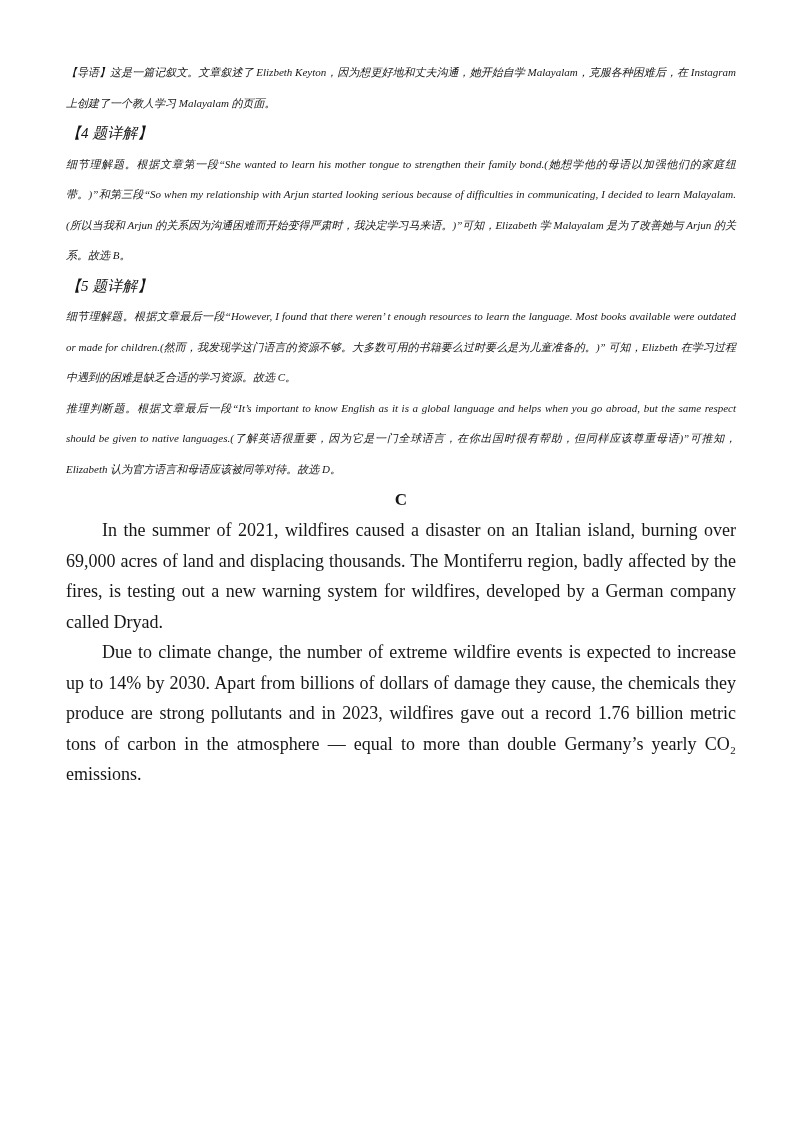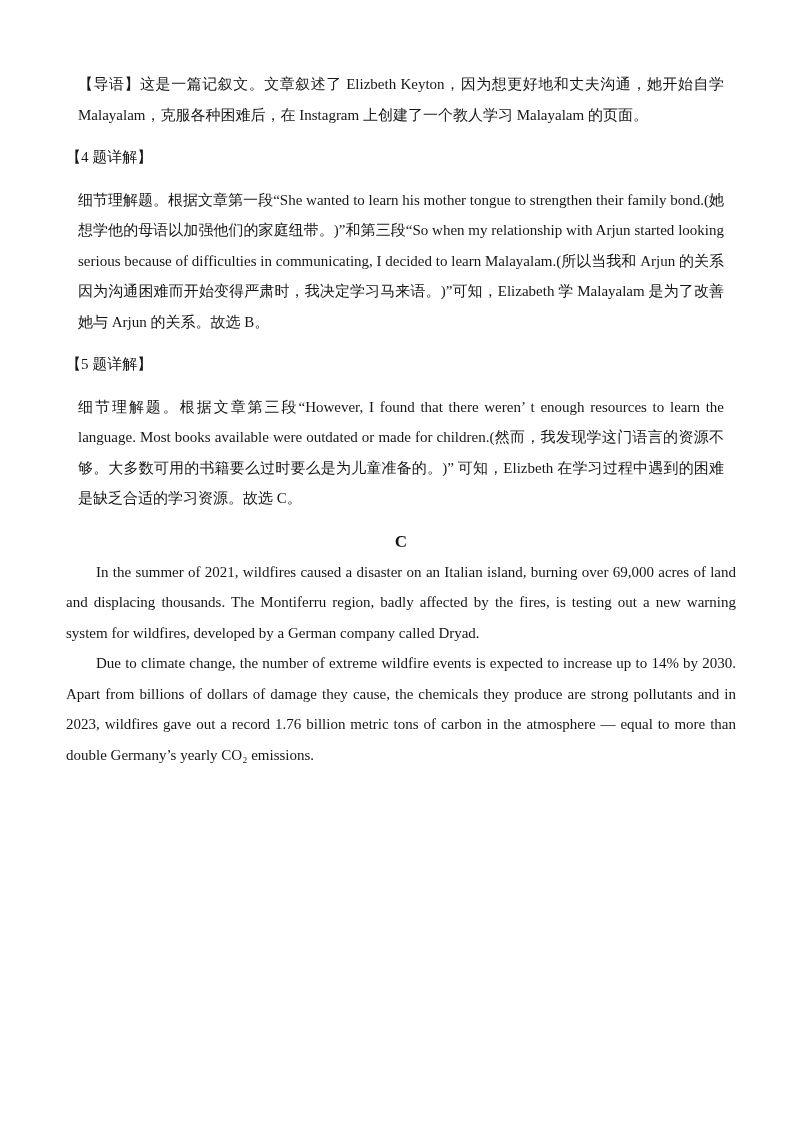--- a/index.html
+++ b/index.html
@@ -15,64 +15,67 @@
     font-family: "Liberation Serif", "DejaVu Serif", serif;
   }
   .page {
     box-sizing: border-box;
     width: 800px;
     height: 1131px;
     padding: 57px 64px 40px 66px;
     background: #ffffff;
   }
   .doc-paragraph {
-    font-size: 15px;
+    font-size: 11px;
     line-height: 30.5px;
     text-align: justify;
     text-justify: inter-character;
-    margin: 12px;
+    margin: 0;
     word-break: break-word;
+    font-style: italic;
   }
   .doc-heading {
     font-size: 15px;
     line-height: 30.5px;
     text-align: left;
     margin: 0;
     white-space: nowrap;
+    font-style: italic;
   }
   .passage-heading {
     font-size: 17px;
     line-height: 31px;
     font-weight: bold;
     text-align: center;
     margin: 0;
   }
   .passage-paragraph {
-    font-size: 15px;
+    font-size: 18px;
     line-height: 30.5px;
     text-align: justify;
     margin: 0;
     text-indent: 2em;
     word-break: break-word;
   }
 </style>
 </head>
 <body>
 
 <div class="page">
 
   <p class="doc-paragraph">【导语】这是一篇记叙文。文章叙述了 Elizbeth Keyton，因为想更好地和丈夫沟通，她开始自学 Malayalam，克服各种困难后，在 Instagram 上创建了一个教人学习 Malayalam 的页面。</p>
 
   <p class="doc-heading">【4 题详解】</p>
   <p class="doc-paragraph">细节理解题。根据文章第一段“She wanted to learn his mother tongue to strengthen their family bond.(她想学他的母语以加强他们的家庭纽带。)”和第三段“So when my relationship with Arjun started looking serious because of difficulties in communicating, I decided to learn Malayalam.(所以当我和 Arjun 的关系因为沟通困难而开始变得严肃时，我决定学习马来语。)”可知，Elizabeth 学 Malayalam 是为了改善她与 Arjun 的关系。故选 B。</p>
 
   <p class="doc-heading">【5 题详解】</p>
-  <p class="doc-paragraph">细节理解题。根据文章第三段“However, I found that there weren’ t enough resources to learn the language. Most books available were outdated or made for children.(然而，我发现学这门语言的资源不够。大多数可用的书籍要么过时要么是为儿童准备的。)” 可知，Elizbeth 在学习过程中遇到的困难是缺乏合适的学习资源。故选 C。</p>
+  <p class="doc-paragraph">细节理解题。根据文章最后一段“However, I found that there weren’ t enough resources to learn the language. Most books available were outdated or made for children.(然而，我发现学这门语言的资源不够。大多数可用的书籍要么过时要么是为儿童准备的。)” 可知，Elizbeth 在学习过程中遇到的困难是缺乏合适的学习资源。故选 C。</p>
 
 
+  <p class="doc-paragraph">推理判断题。根据文章最后一段“It’s important to know English as it is a global language and helps when you go abroad, but the same respect should be given to native languages.(了解英语很重要，因为它是一门全球语言，在你出国时很有帮助，但同样应该尊重母语)”可推知，Elizabeth 认为官方语言和母语应该被同等对待。故选 D。</p>
 
   <p class="passage-heading">C</p>
 
   <p class="passage-paragraph">In the summer of 2021, wildfires caused a disaster on an Italian island, burning over 69,000 acres of land and displacing thousands. The Montiferru region, badly affected by the fires, is testing out a new warning system for wildfires, developed by a German company called Dryad.</p>
 
   <p class="passage-paragraph">Due to climate change, the number of extreme wildfire events is expected to increase up to 14% by 2030. Apart from billions of dollars of damage they cause, the chemicals they produce are strong pollutants and in 2023, wildfires gave out a record 1.76 billion metric tons of carbon in the atmosphere — equal to more than double Germany’s yearly CO₂ emissions.</p>
 
 </div>
 
 </body></html>

